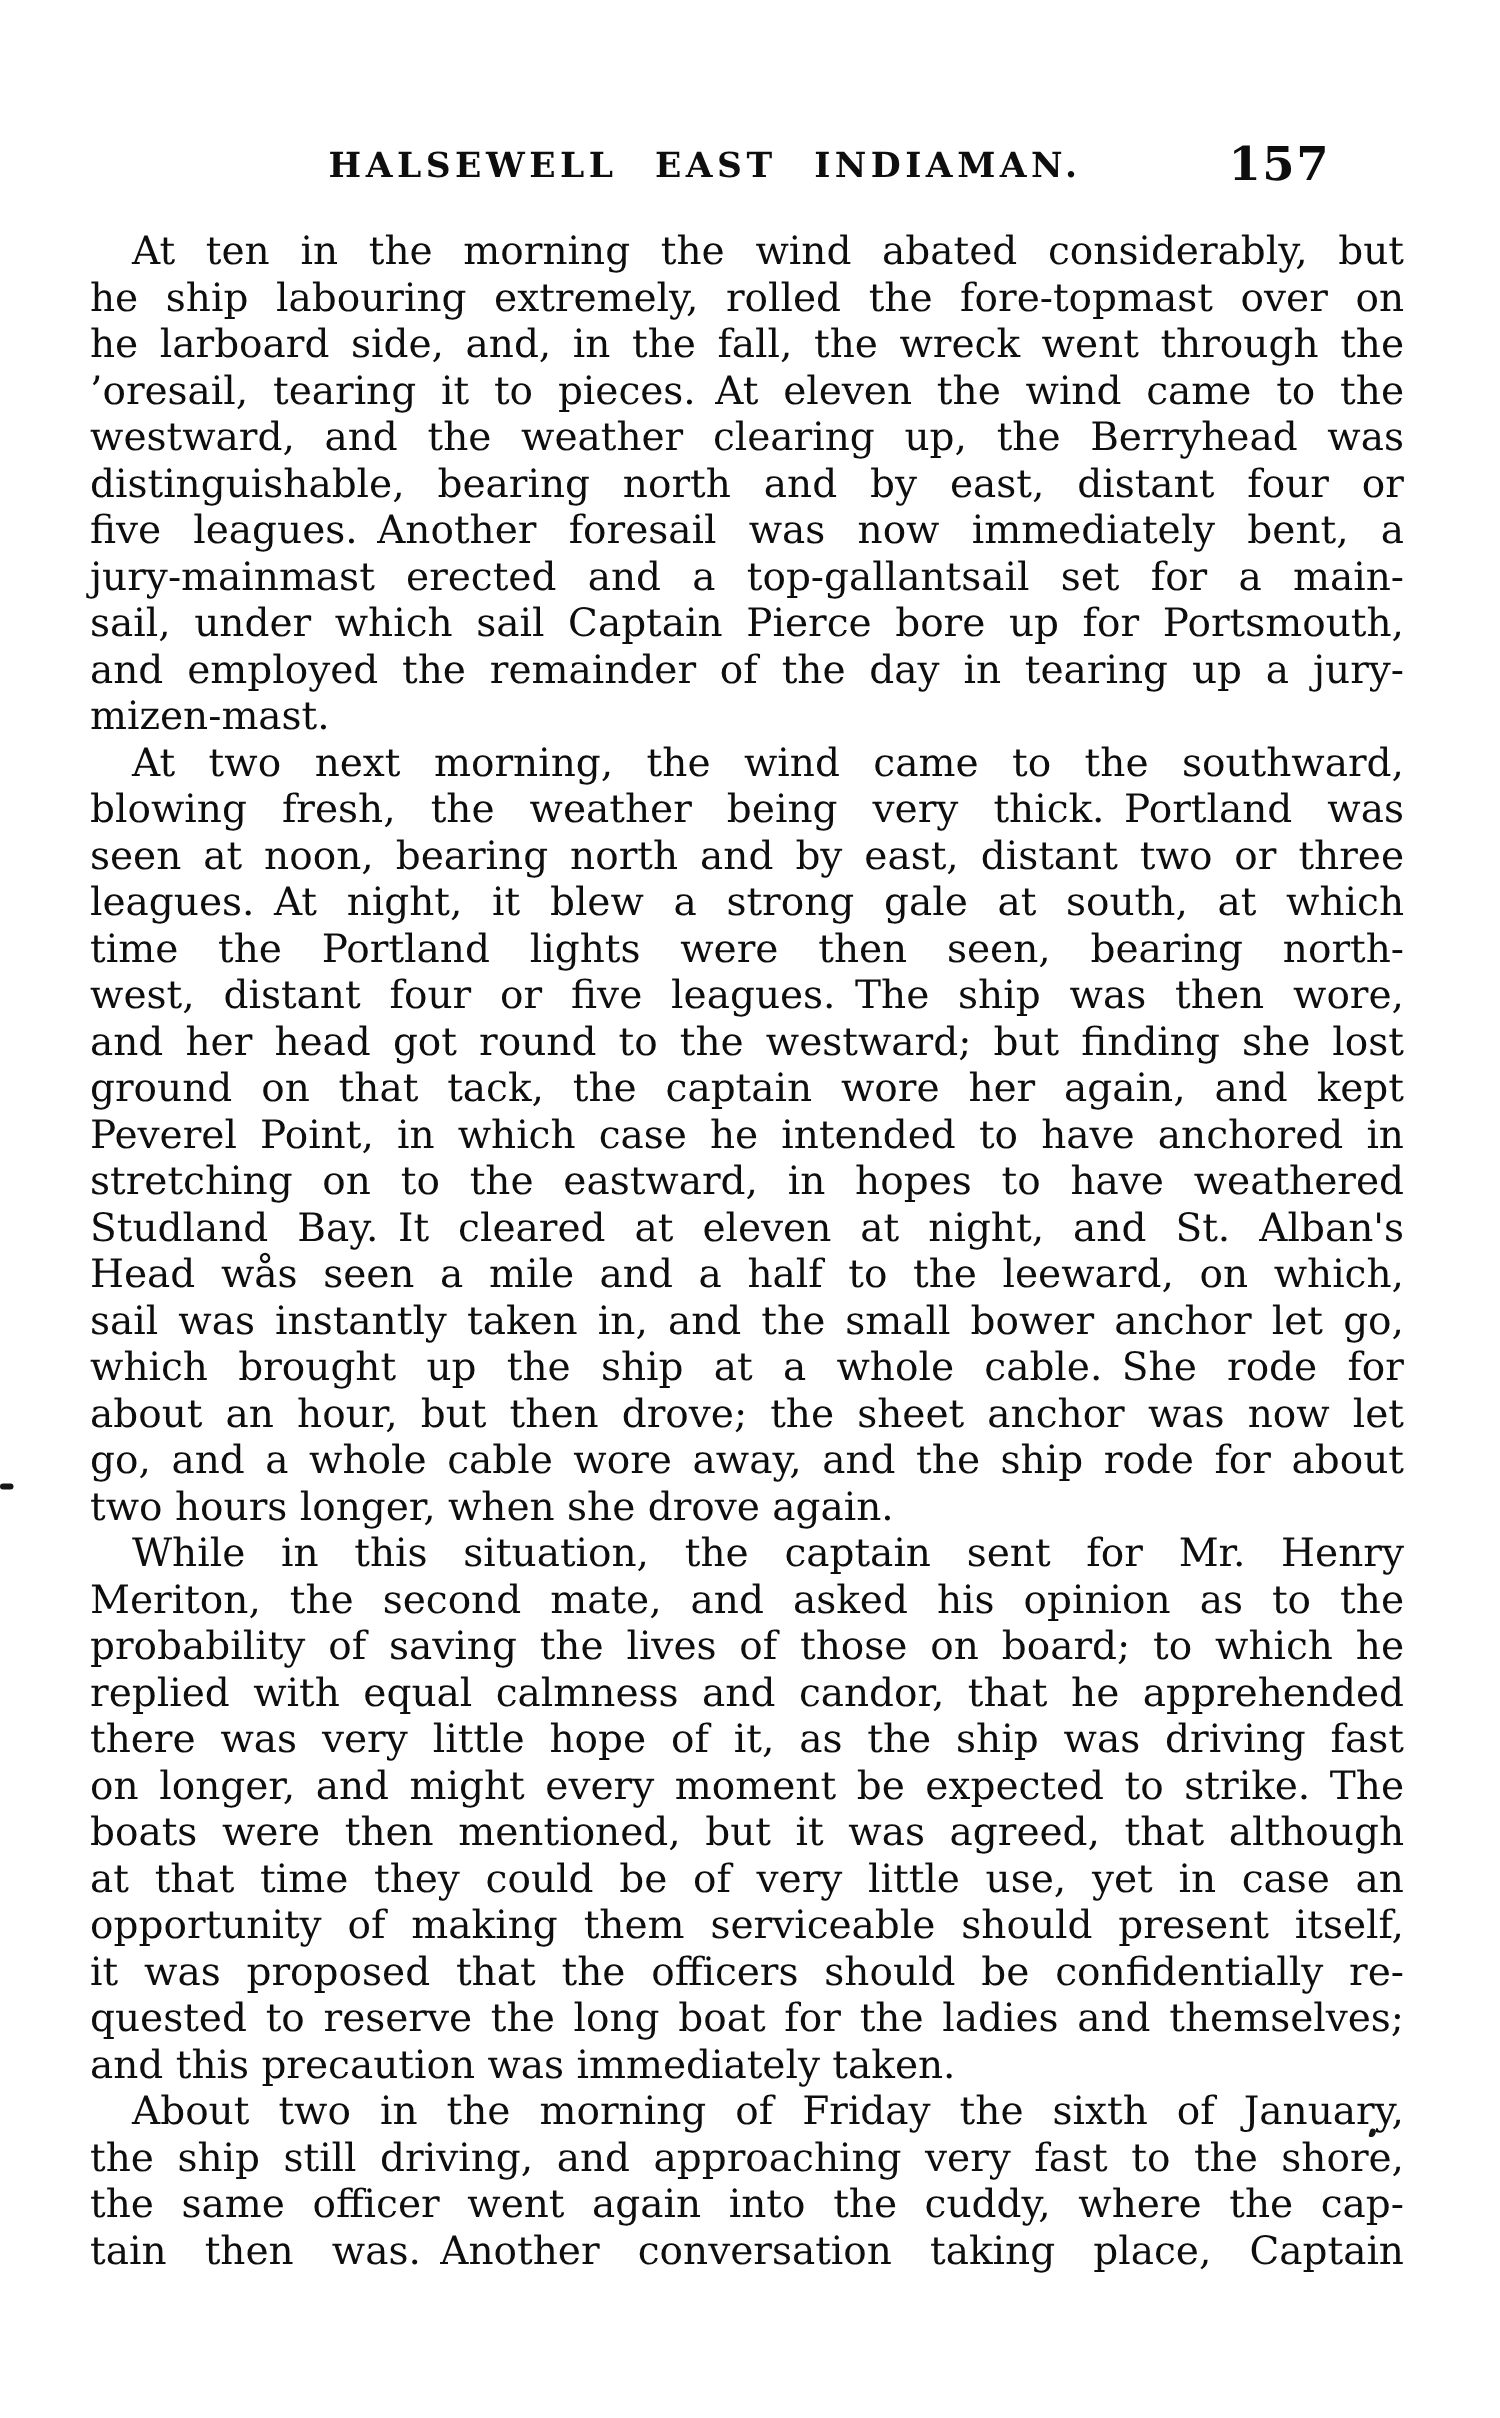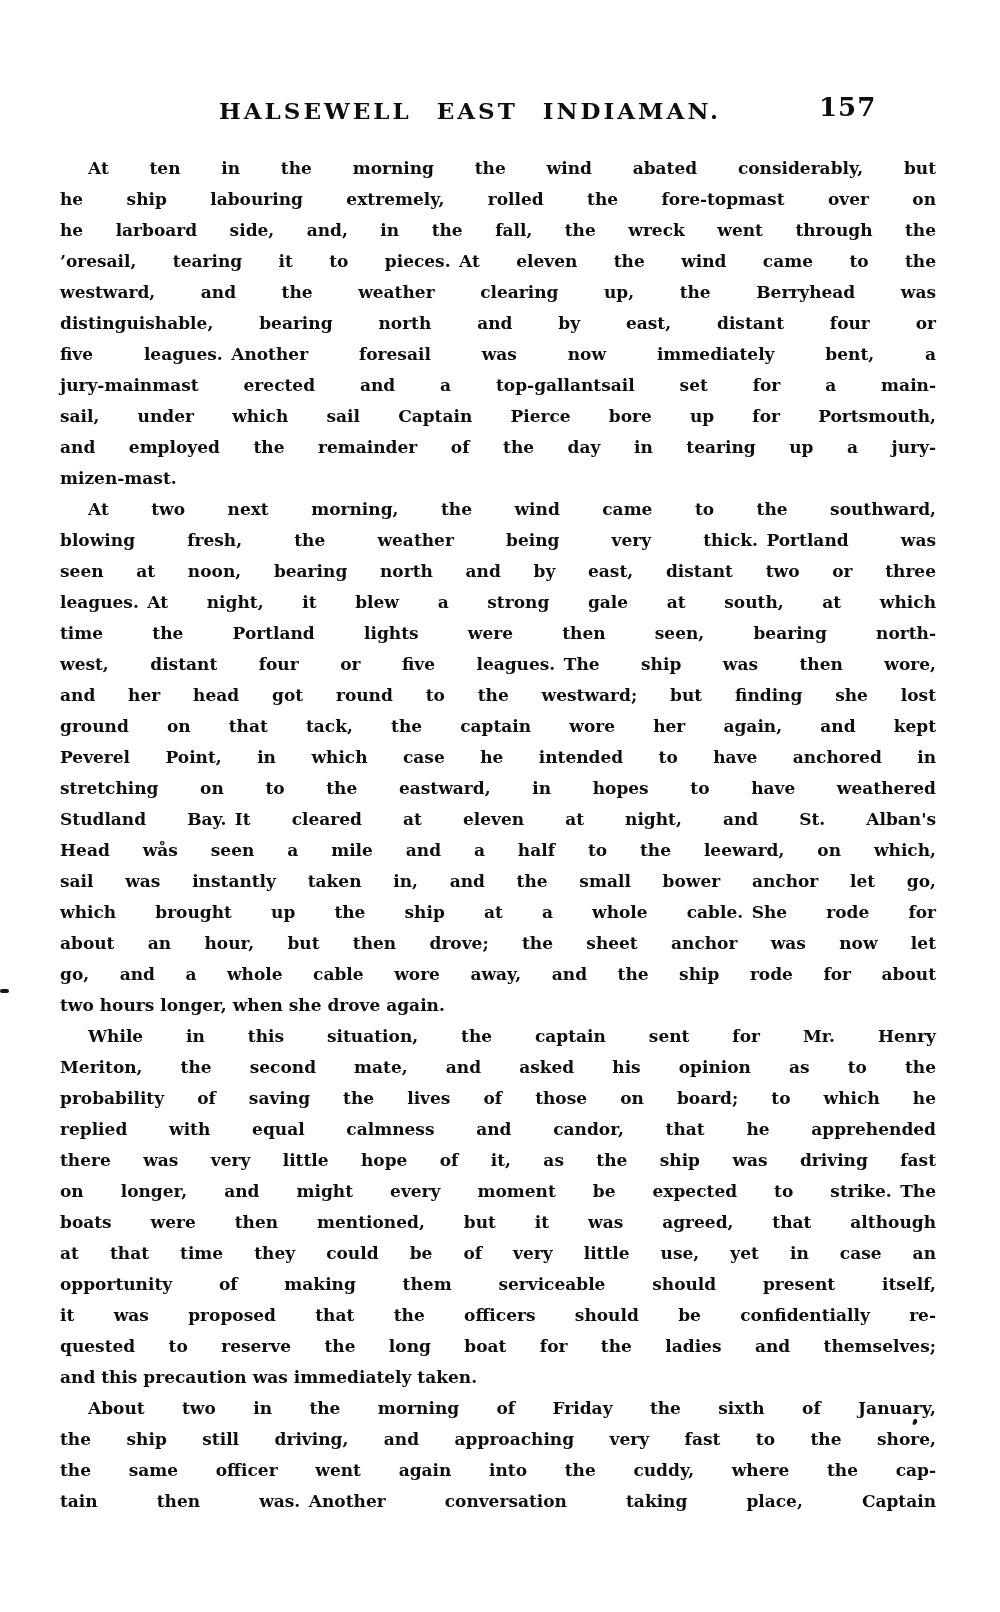--- a/index.html
+++ b/index.html
@@ -33,31 +33,31 @@
     font-size: 23px;
     font-weight: bold;
     letter-spacing: 3px;
     word-spacing: 14px;
     white-space: nowrap;
   }
   .page-number {
     position: absolute;
     top: -2px;
     left: 819px;
-    font-size: 26px;
+    font-size: 31px;
     font-weight: bold;
     letter-spacing: 1px;
   }
   .body-text {
     position: absolute;
     top: 153px;
     left: 60px;
     width: 876px;
-    font-size: 17px;
-    font-weight: 700;
+    font-size: 26px;
+    font-weight: 400;
   }
   .line {
     height: 31px;
     line-height: 31px;
     text-align: justify;
     text-align-last: justify;
     white-space: nowrap;
   }
   .line.first {
     text-indent: 28px;

